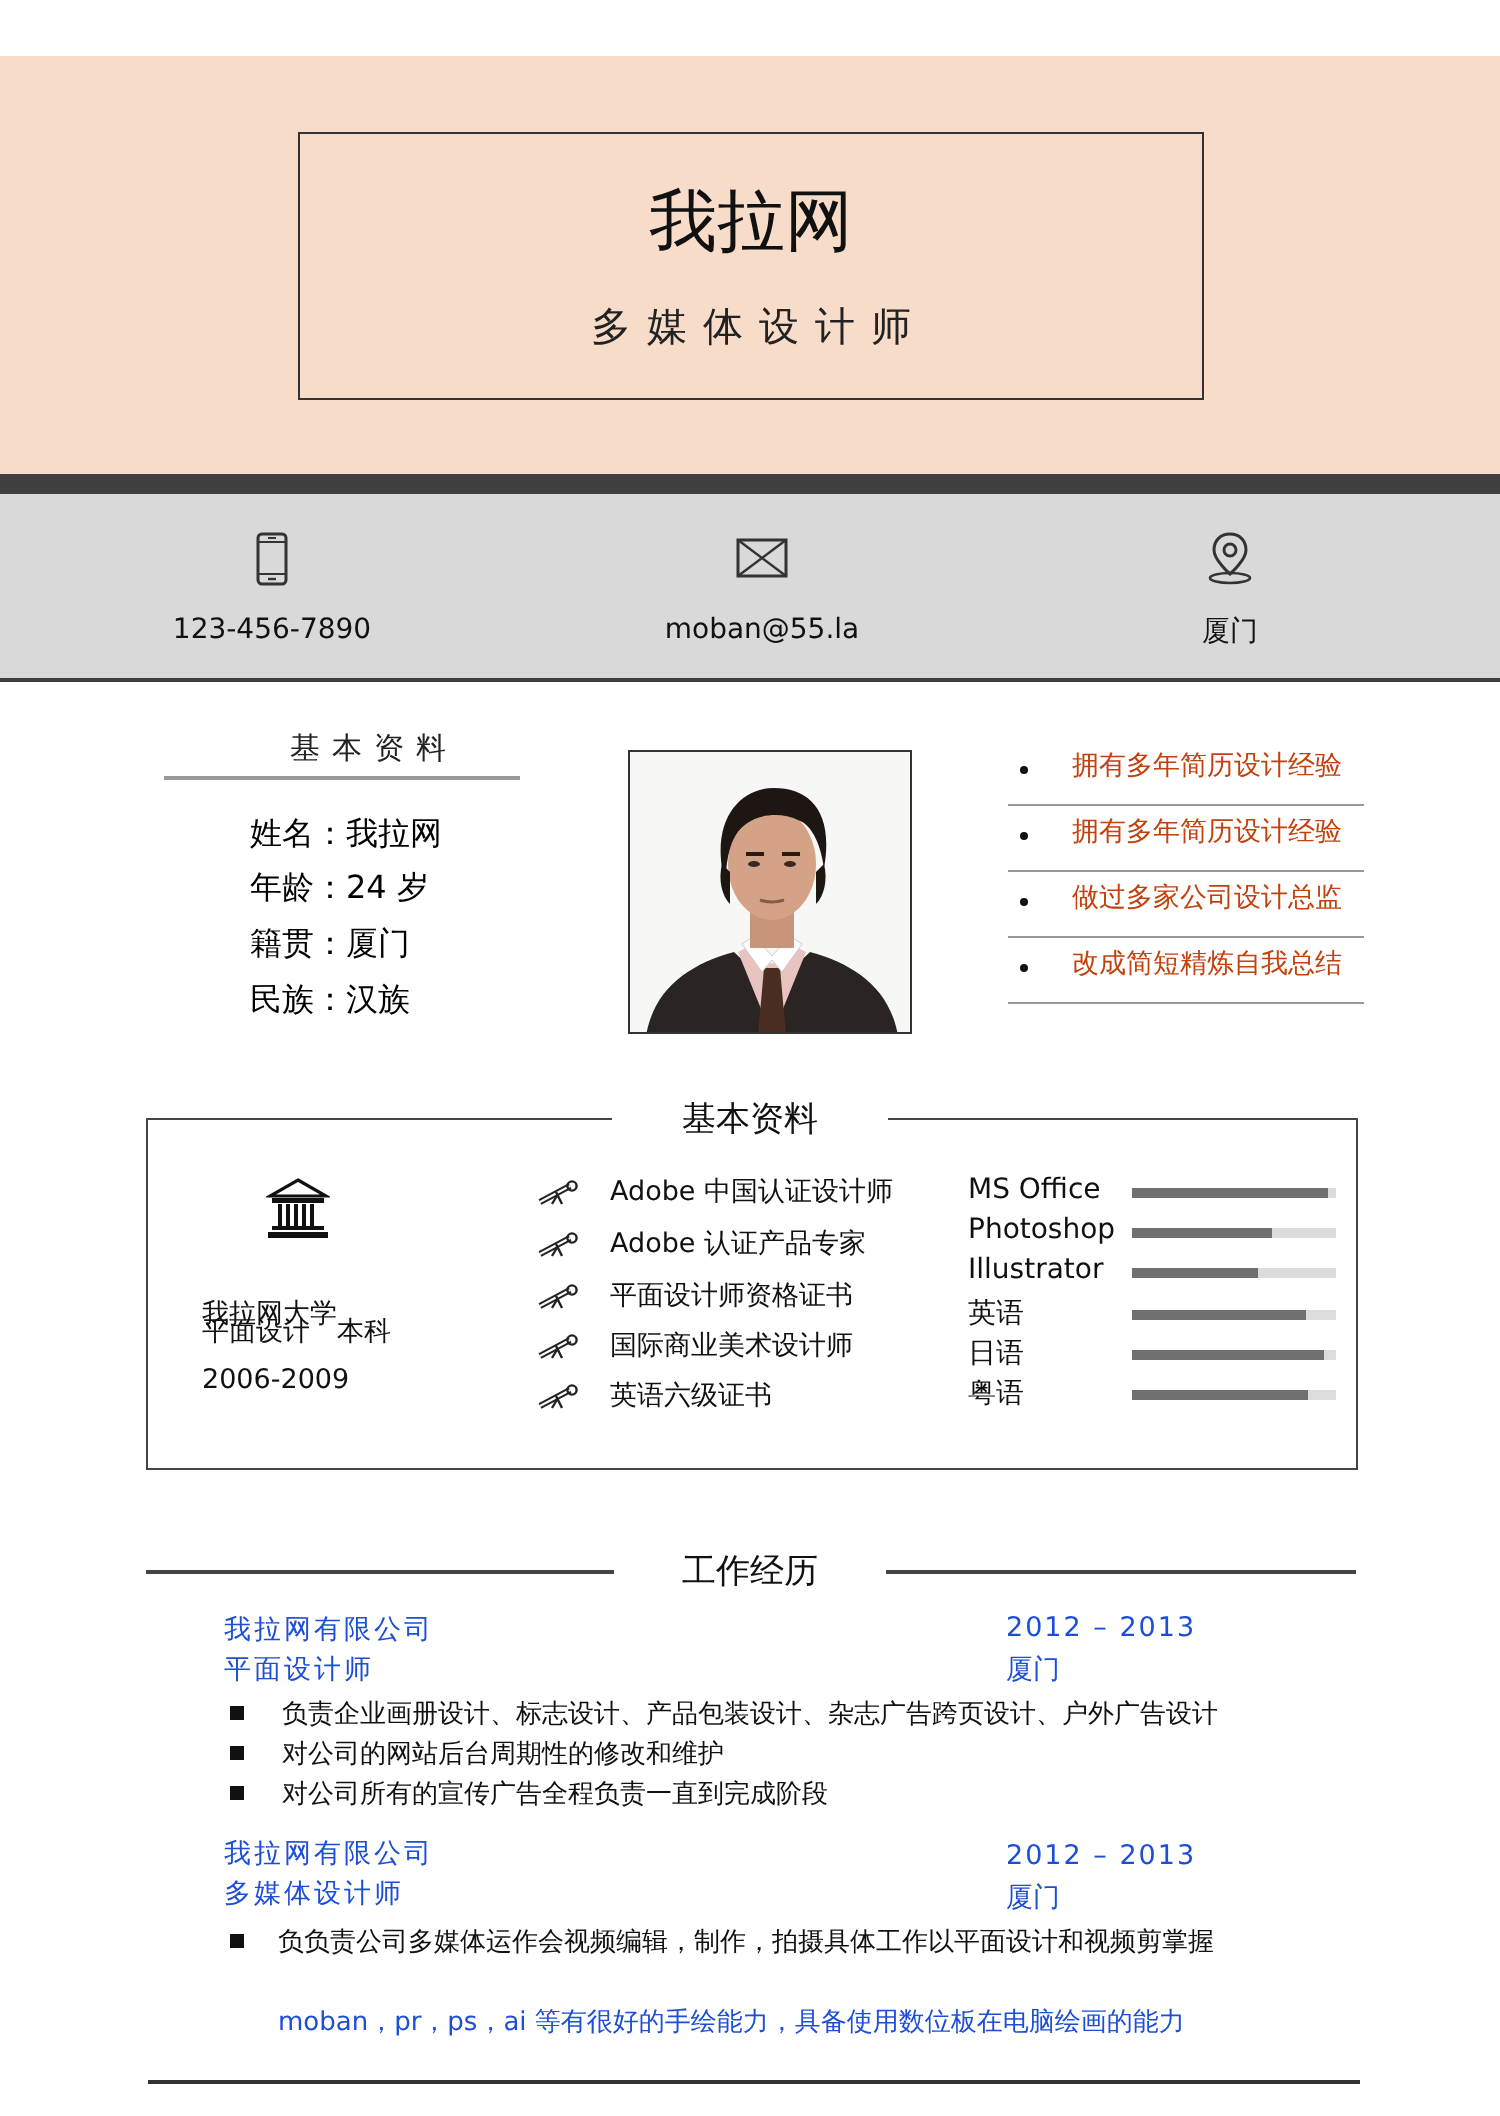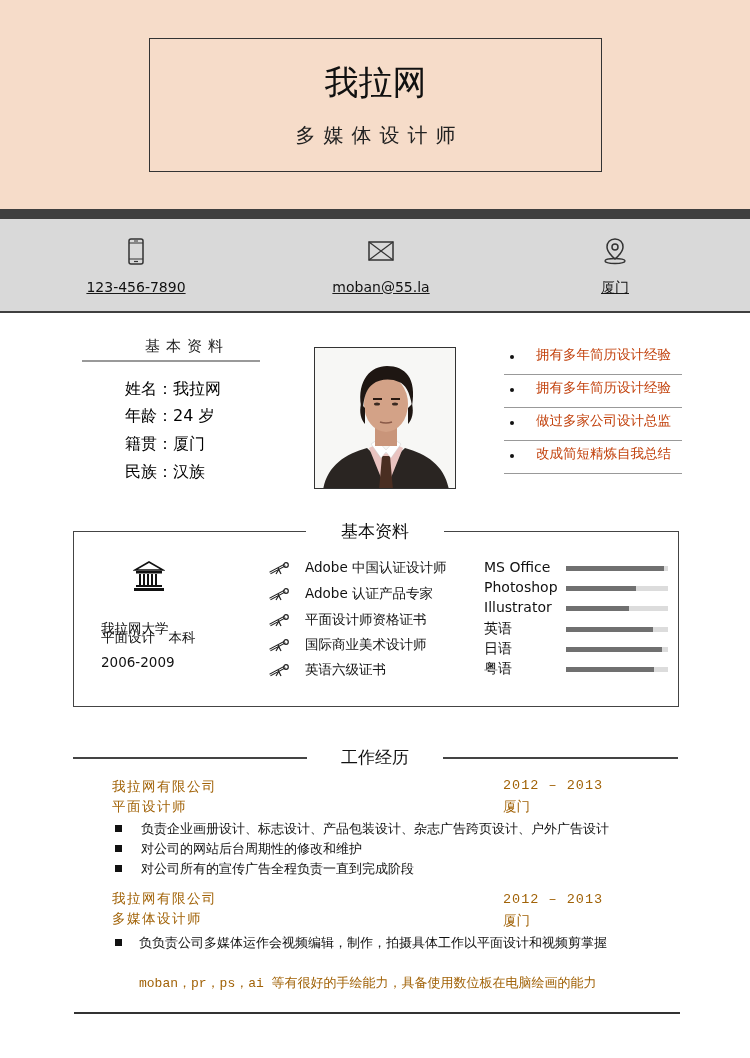--- a/index.html
+++ b/index.html
@@ -1,30 +1,30 @@
 <!DOCTYPE html>
 <html><head>
 <meta charset="utf-8">
 <style>
   * { margin:0; padding:0; box-sizing:border-box; }
   html, body { width:750px; height:1058px; background:#ffffff; overflow:hidden; }
   body { position:relative; font-family:"DejaVu Sans","Liberation Sans",sans-serif; color:#1a1a1a; }
 
-  .abs { position:absolute; }
+  .abs { position:absolute;margin-top:28px; }
 
   
   .hdr-bg { left:0; top:0; width:750px; height:209px; background:#F6DCC9; }
   .hdr-box { left:149px; top:38px; width:453px; height:134px; border:1.5px solid #333; }
   .hdr-name { left:149px; top:60px; width:453px; text-align:center; font-size:34px; color:#111; }
   .hdr-title { left:149px; top:122px; width:453px; text-align:center; font-size:20px; letter-spacing:8px; color:#222; padding-left:8px; }
 
   .dark-band { left:0; top:209px; width:750px; height:10px; background:#3F3F3F; }
   .gray-band { left:0; top:219px; width:750px; height:94px; background:#D9D9D9; border-bottom:2px solid #3F3F3F; }
 
-  .contact { top:236px; width:180px; text-align:center;text-decoration:underline; }
+  .contact { top:236px; width:180px; text-align:center; }
   .contact .ic { height:30px; display:flex; justify-content:center; align-items:center; }
   .contact .txt { margin-top:13px; font-size:14px; color:#111; }
 
   
   .sec-basic-title { left:98px; top:337px; width:178px; text-align:center; font-size:15px; letter-spacing:6px; color:#222; }
   .sec-basic-line { left:82px; top:360px; width:178px; height:1.5px; background:#999; }
   .info-row { left:125px; font-size:16px; color:#000000; }
 
   .photo { left:314px; top:347px; width:142px; height:142px; border:1px solid #333; background:#f8f8f6; overflow:hidden; }
 
@@ -42,21 +42,21 @@
   .cert .ci { position:absolute; left:0; top:3px; }
   .cert .ct { position:absolute; left:37px; top:0; white-space:nowrap; }
 
   .skill { left:484px; height:20px; font-size:14px; color:#111; }
   .skill .sn { position:absolute; left:0; top:0; white-space:nowrap; }
   .skill .bar { position:absolute; left:82px; top:7px; width:102px; height:5px; background:#DCDCDC; }
   .skill .fill { height:100%; background:#707070; }
 
   
   .rule { height:1.5px; background:#444; }
-  .job-line { font-size:13.5px; color:#a16207; white-space:nowrap;font-family:Liberation Mono, monospace; }
+  .job-line { font-size:13.5px; color:#1d4ed8; white-space:nowrap; }
   .job-company { letter-spacing:1.5px; }
   .job-date { letter-spacing:1px; }
   .bul { left:112px; font-size:13px; color:#111; white-space:nowrap; }
   .bul .sq { position:absolute; left:3px; top:5px; width:7px; height:7px; background:#111; }
   .bul .bt { position:absolute; left:29px; top:0; }
 </style>
 </head>
 <body>
 
 <div class="abs hdr-bg"></div>

